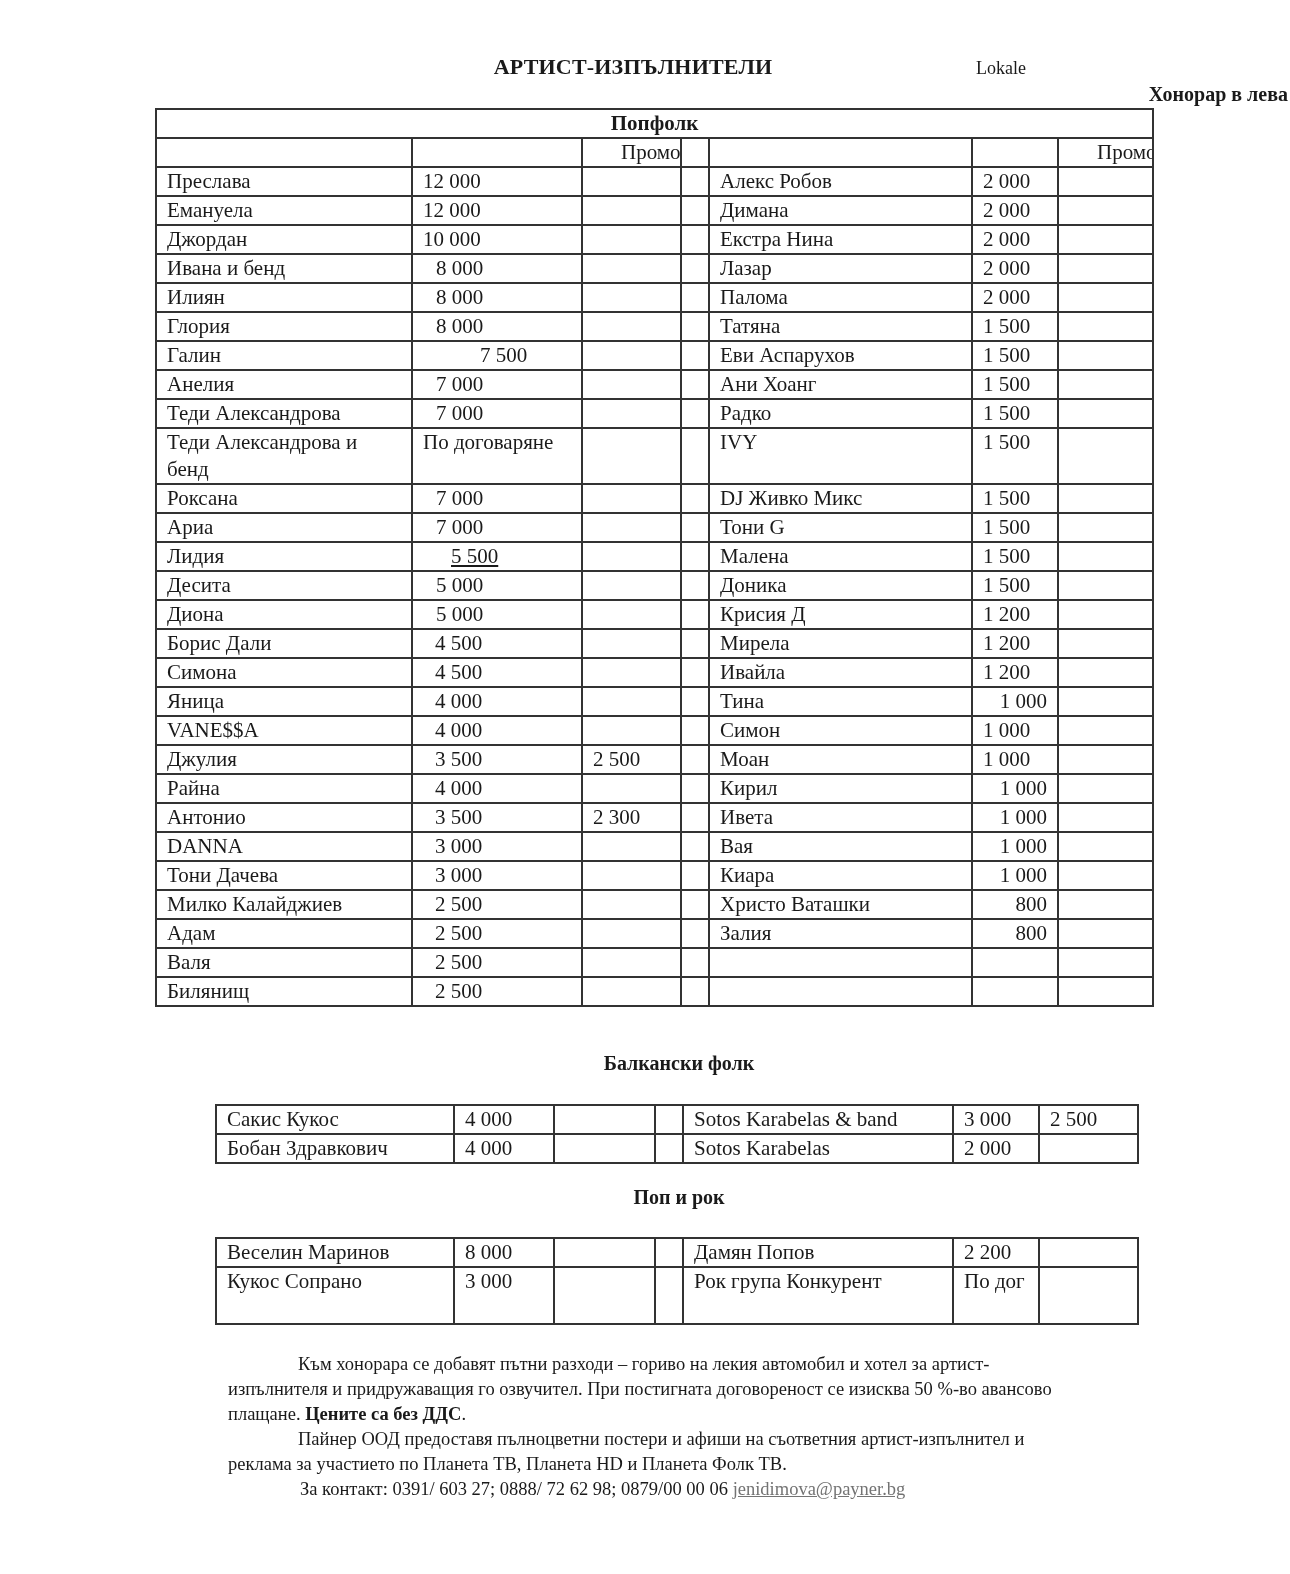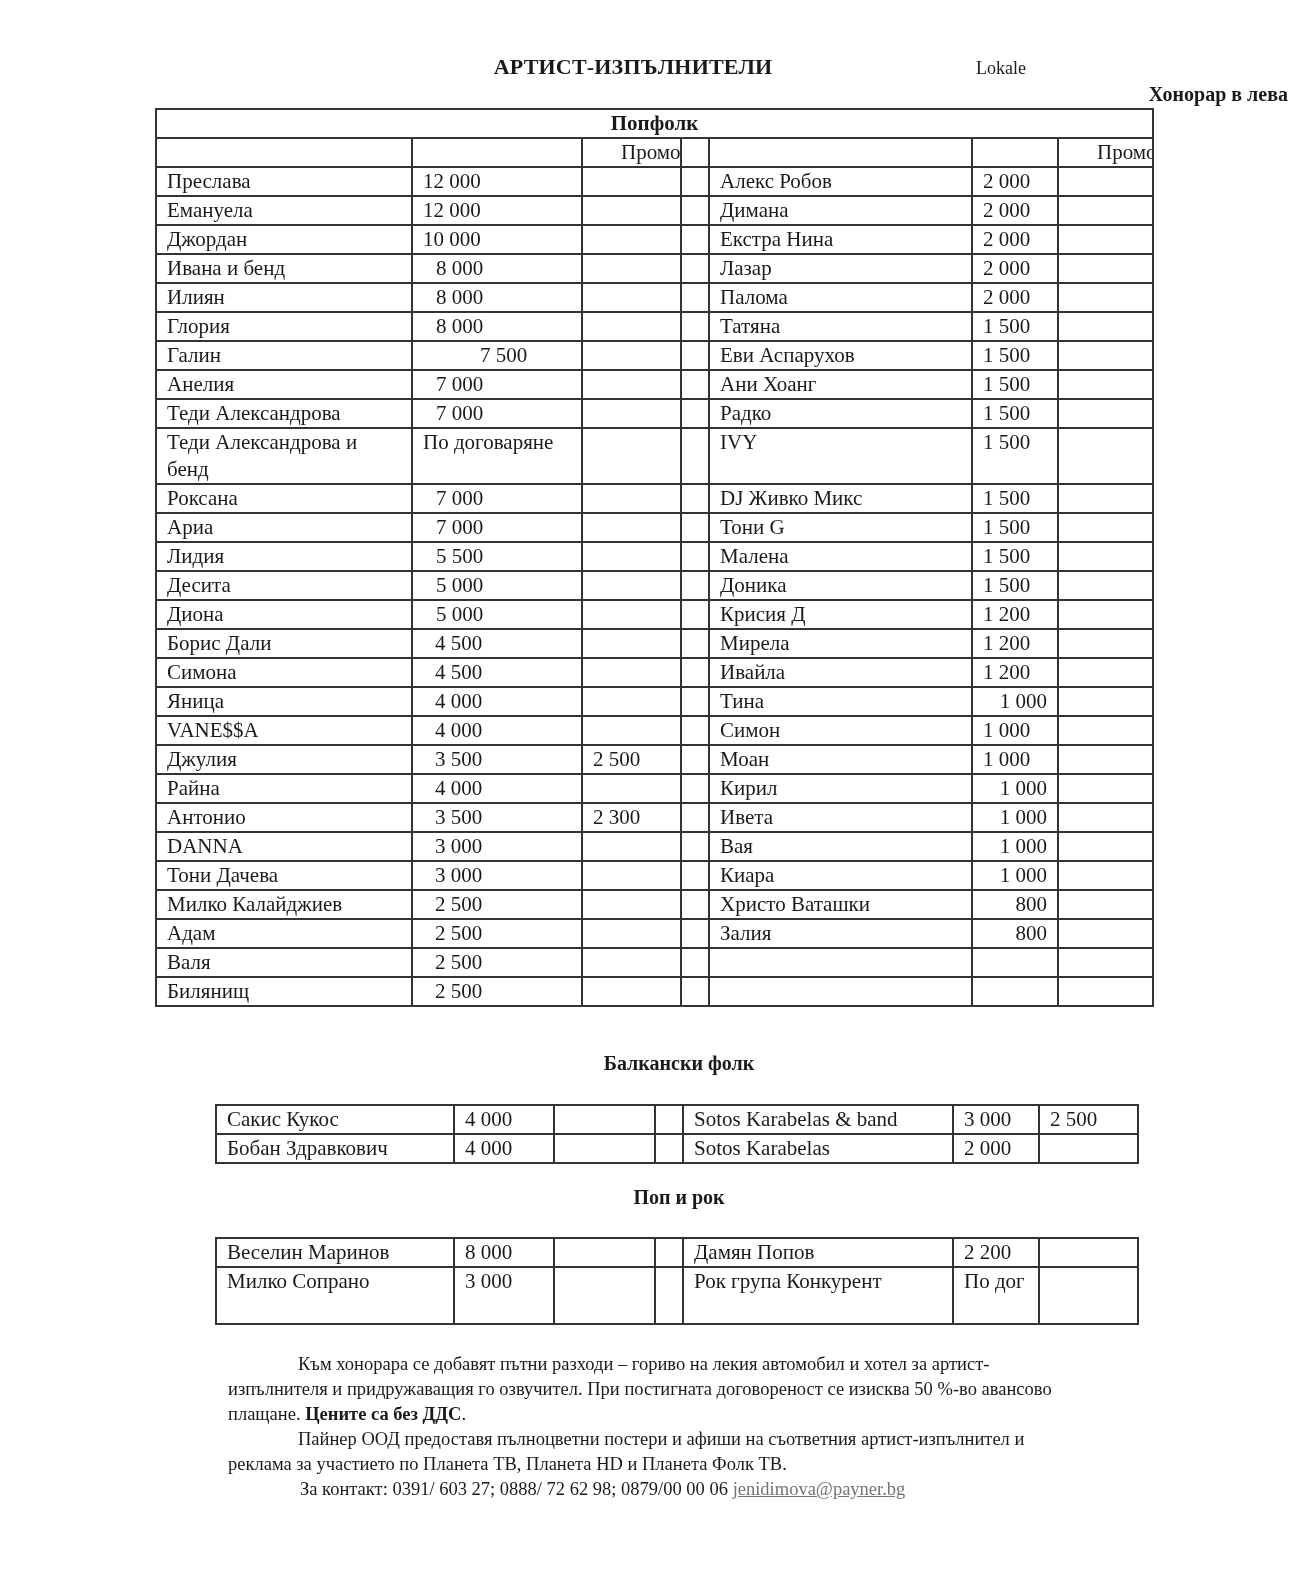--- a/index.html
+++ b/index.html
@@ -170,21 +170,21 @@
         <td class="wrap">Ариа</td>
         <td class="wrap" style="padding-left: 23px;">7 000</td>
         <td></td>
         <td class="sep"></td>
         <td>Тони G</td>
         <td>1 500</td>
         <td></td>
       </tr>
       <tr>
         <td class="wrap">Лидия</td>
-        <td class="wrap" style="padding-left: 23px;">5 500</td>
+        <td class="wrap" style="padding-left: 38px; text-decoration: underline;">5 500</td>
         <td></td>
         <td class="sep"></td>
         <td>Малена</td>
         <td>1 500</td>
         <td></td>
       </tr>
       <tr>
         <td class="wrap">Десита</td>
         <td class="wrap" style="padding-left: 23px;">5 000</td>
         <td></td>
@@ -370,21 +370,21 @@
       <tr>
         <td>Веселин Маринов</td>
         <td>8 000</td>
         <td></td>
         <td class="sep"></td>
         <td>Дамян Попов</td>
         <td class="wrap">2 200</td>
         <td></td>
       </tr>
       <tr class="tall">
-        <td>Милко Сопрано</td>
+        <td>Кукос Сопрано</td>
         <td>3 000</td>
         <td></td>
         <td class="sep"></td>
         <td>Рок група Конкурент</td>
         <td class="wrap">По дог</td>
         <td></td>
       </tr>
     </tbody>
 </table>
 

